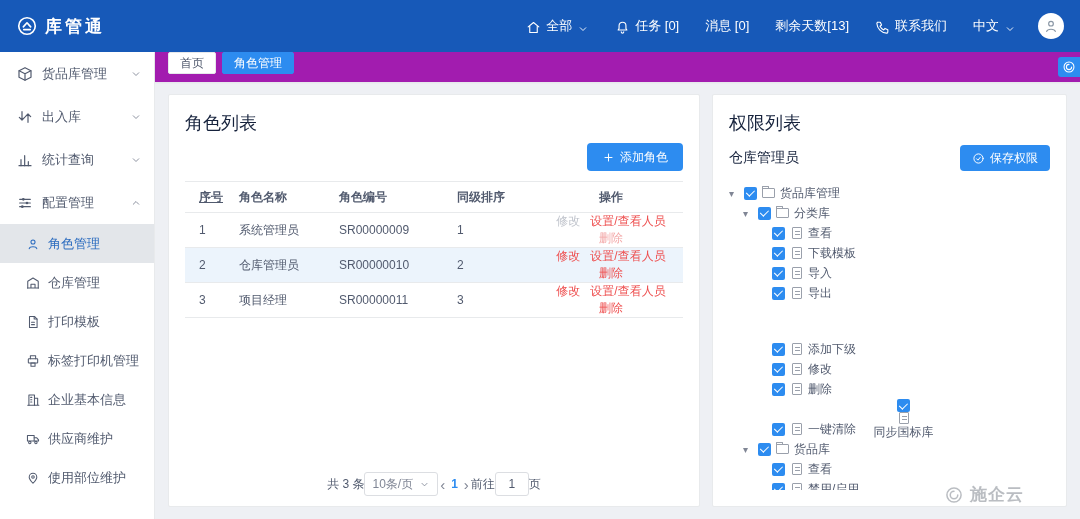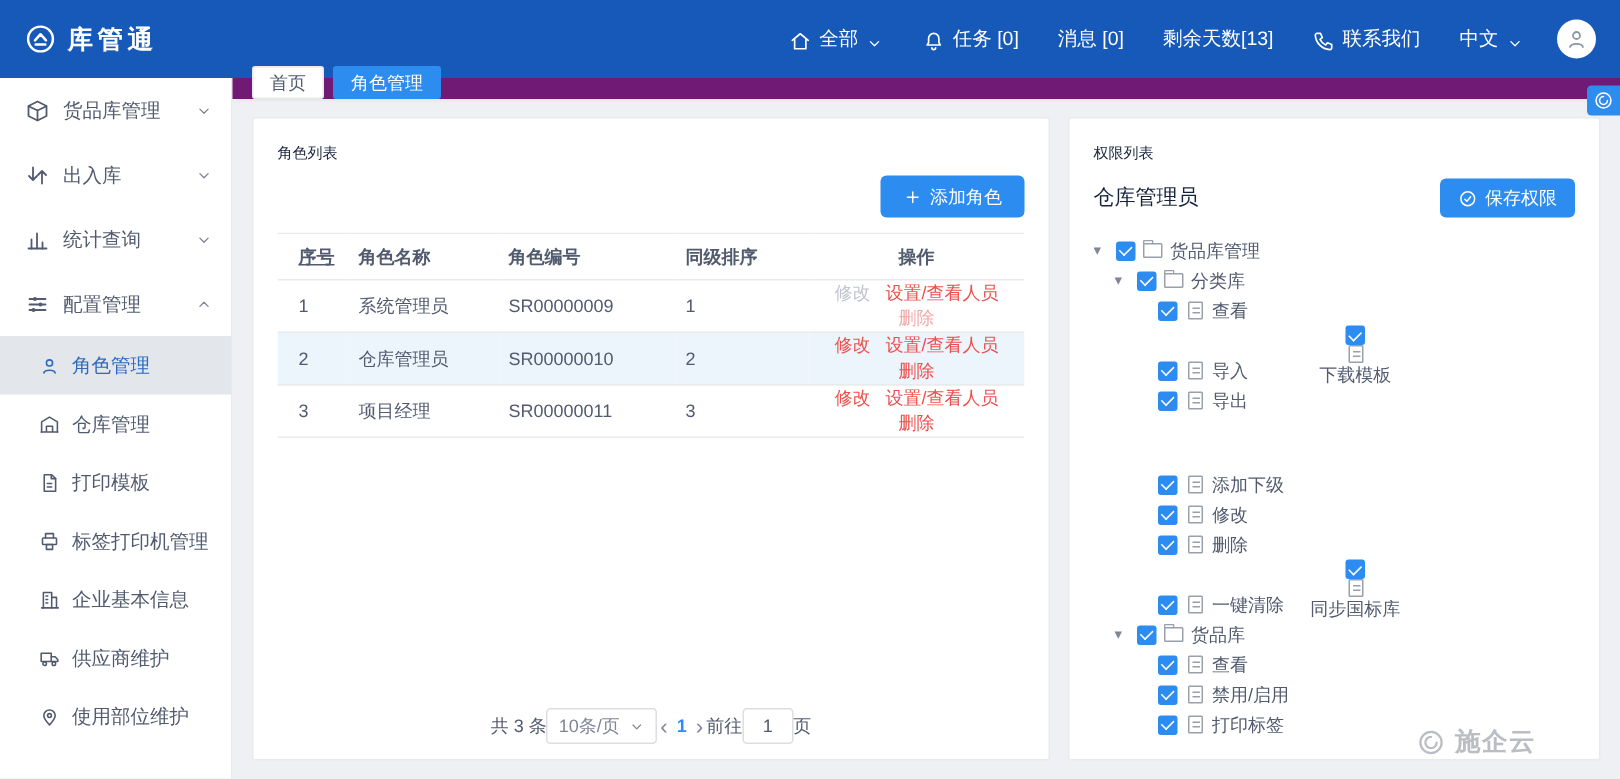--- a/index.html
+++ b/index.html
@@ -29,31 +29,31 @@
 
   
   .bodyrow{flex:1;display:flex;min-height:0}
   .sidebar{width:155px;background:#fff;border-right:1px solid var(--border);flex-shrink:0;overflow:hidden}
   .side-group{height:43px;display:flex;align-items:center;gap:9px;padding:0 12px 0 17px;font-size:13px;color:var(--text);cursor:pointer;white-space:nowrap}
   .side-group .chev{margin-left:auto;color:#808695}
   .side-sub{height:39px;display:flex;align-items:center;gap:8px;padding-left:26px;font-size:13px;color:var(--text);cursor:pointer;white-space:nowrap}
   .side-sub.active{background:#e3e6ea;color:#2a6bbf}
 
   .main{flex:1;display:flex;flex-direction:column;min-width:0}
-  .tabbar{height:14px;background:#701a75;display:flex;align-items:flex-end;padding-left:13px;position:relative;box-shadow:0 1px 2px rgba(0,0,0,.05);flex-shrink:0}
+  .tabbar{height:30px;background:#a21caf;display:flex;align-items:flex-start;padding-left:13px;position:relative;box-shadow:0 1px 2px rgba(0,0,0,.05);flex-shrink:0}
   .tabs{display:flex;align-items:center}
   .tab{height:22px;display:flex;align-items:center;padding:0 11px;margin-right:6px;font-size:12px;background:#fff;border:1px solid #e6e8eb;color:var(--text);border-radius:2px;cursor:pointer;white-space:nowrap}
   .tab.active{background:var(--primary);border-color:var(--primary);color:#fff}
   .quick-btn{position:absolute;right:0;top:5px;width:22px;height:20px;background:var(--primary);color:#fff;border-radius:3px 0 0 3px;display:flex;align-items:center;justify-content:center;cursor:pointer}
 
   .content{flex:1;display:flex;gap:12px;padding:12px 13px;background:var(--bg);min-height:0}
   .panel{background:#fff;border:1px solid var(--border);border-radius:2px}
   .role-panel{width:532px;display:flex;flex-direction:column;padding:16px 16px 4px;flex-shrink:0}
   .perm-panel{flex:1;padding:16px;display:flex;flex-direction:column;min-width:0}
-  .panel-title{font-size:10px;color:var(--title)}
+  .panel-title{font-size:18px;color:var(--title)}
 
   .btn{display:inline-flex;align-items:center;gap:5px;background:var(--primary);color:#fff;border:none;border-radius:4px;font-size:12px;cursor:pointer;font-family:inherit;white-space:nowrap}
   .add-btn{align-self:flex-end;height:28px;padding:0 15px;margin:8px 0 10px}
   .save-btn{height:26px;padding:0 12px}
 
   
   .table-wrap{flex:1;min-height:0;overflow:hidden}
   table{width:100%;border-collapse:collapse;font-size:12px}
   th{font-weight:bold;color:var(--text);text-align:left;height:31px;padding:0 6px;border-top:1px solid var(--border);border-bottom:1px solid var(--border)}
   td{height:33px;padding:0 6px;border-bottom:1px solid var(--border);color:var(--text)}
@@ -399,21 +399,21 @@
                 <span class="cbox"></span>
                 <span class="i-folder"></span>
                 <span class="tree-label">分类库</span>
               </div>
               <div class="tree-row" style="padding-left: 28px;">
                 <span class="caret"></span>
                 <span class="cbox"></span>
                 <span class="i-file"></span>
                 <span class="tree-label">查看</span>
               </div>
-              <div class="tree-row" style="padding-left: 28px; flex-direction: column;">
+              <div class="tree-row" style="padding-left: 28px;">
                 <span class="caret"></span>
                 <span class="cbox"></span>
                 <span class="i-file"></span>
                 <span class="tree-label">下载模板</span>
               </div>
               <div class="tree-row" style="padding-left: 28px;">
                 <span class="caret"></span>
                 <span class="cbox"></span>
                 <span class="i-file"></span>
                 <span class="tree-label">导入</span>

